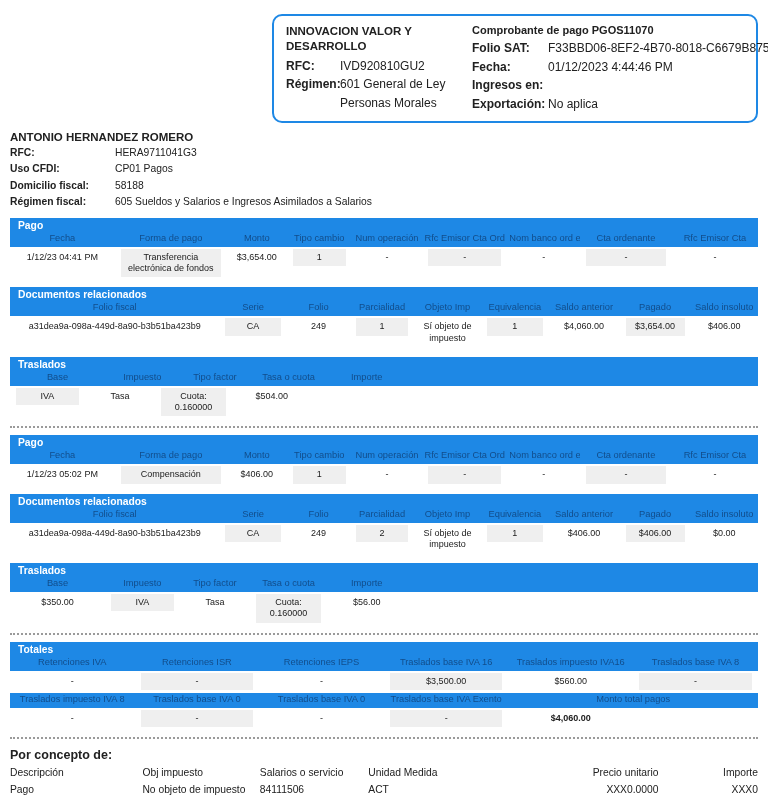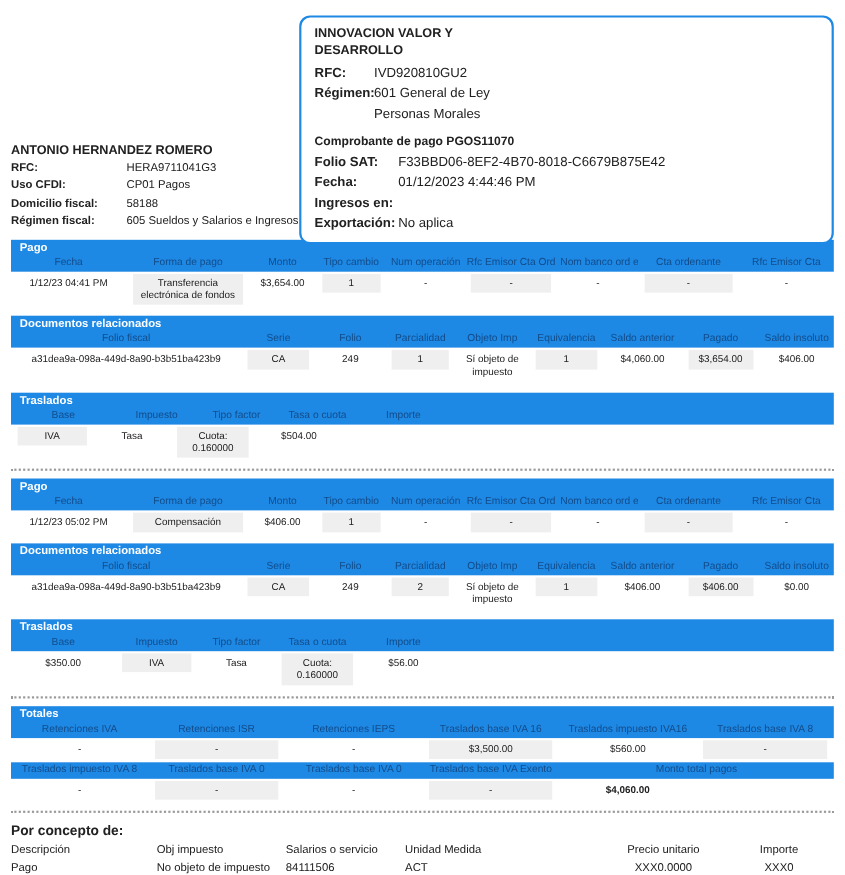--- a/index.html
+++ b/index.html
@@ -7,21 +7,21 @@
   body{
     width:768px;height:795px;position:relative;overflow:hidden;
     font-family:"Liberation Sans","DejaVu Sans",sans-serif;
     color:#212121;font-size:10px;
   }
   
   .top-area{position:relative;height:117px}
   .issuer-box{
     position:absolute;left:272px;top:14px;width:486px;min-height:103px;
     border:2px solid #1E88E5;border-radius:10px;padding:8px 12px;
-    display:flex;gap:10px;background:#fff;flex-direction:column;
+    display:flex;gap:10px;background:#fff;
   }
   .issuer-left{width:176px;flex:none}
   .company-name{font-weight:bold;font-size:11.5px;line-height:1.3;margin-bottom:3px}
   .kv{display:flex;line-height:1.55;font-size:12px}
   .kv .k{font-weight:bold}
   .issuer-left .kv .k{width:54px;flex:none}
   .issuer-left .kv .v{flex:1}
   .issuer-right{flex:1}
   .receipt-title{font-weight:bold;font-size:11px;margin-bottom:3px;white-space:nowrap}
   .issuer-right .kv .k{width:76px;flex:none}
@@ -45,21 +45,21 @@
   .row.vals .cell{text-align:center;font-size:9px;padding:2px 0 3px 0}
   .row.vals .cell .val{display:block;margin:0 6px;padding:3px 1px;line-height:1.25;min-height:14px}
   .row.vals .cell .val.shaded{background:#efefef}
   .row.vals .cell .val.boldv{font-weight:bold}
   .dashed{border-top:2px dotted #9a9a9a;margin-top:7px}
   
   .concept{margin:9px 10px 0 10px}
   .concept-title{font-weight:bold;font-size:12.5px;margin-bottom:3px}
   .concept .row{display:flex}
   .concept .c{font-size:10.3px;line-height:1.6;padding-right:4px}
-  .concept .c.r{text-align:center;padding-right:0}
+  .concept .c.r{text-align:right;padding-right:0}
   .concept .w1{width:17.7%}.concept .w2{width:15.7%}.concept .w3{width:14.5%}
   .concept .w4{width:24%}.concept .w5{width:14.8%}.concept .w6{width:13.3%}
 </style>
 </head>
 <body>
 
 <div>
 
   <div class="top-area">
     <div class="issuer-box">

